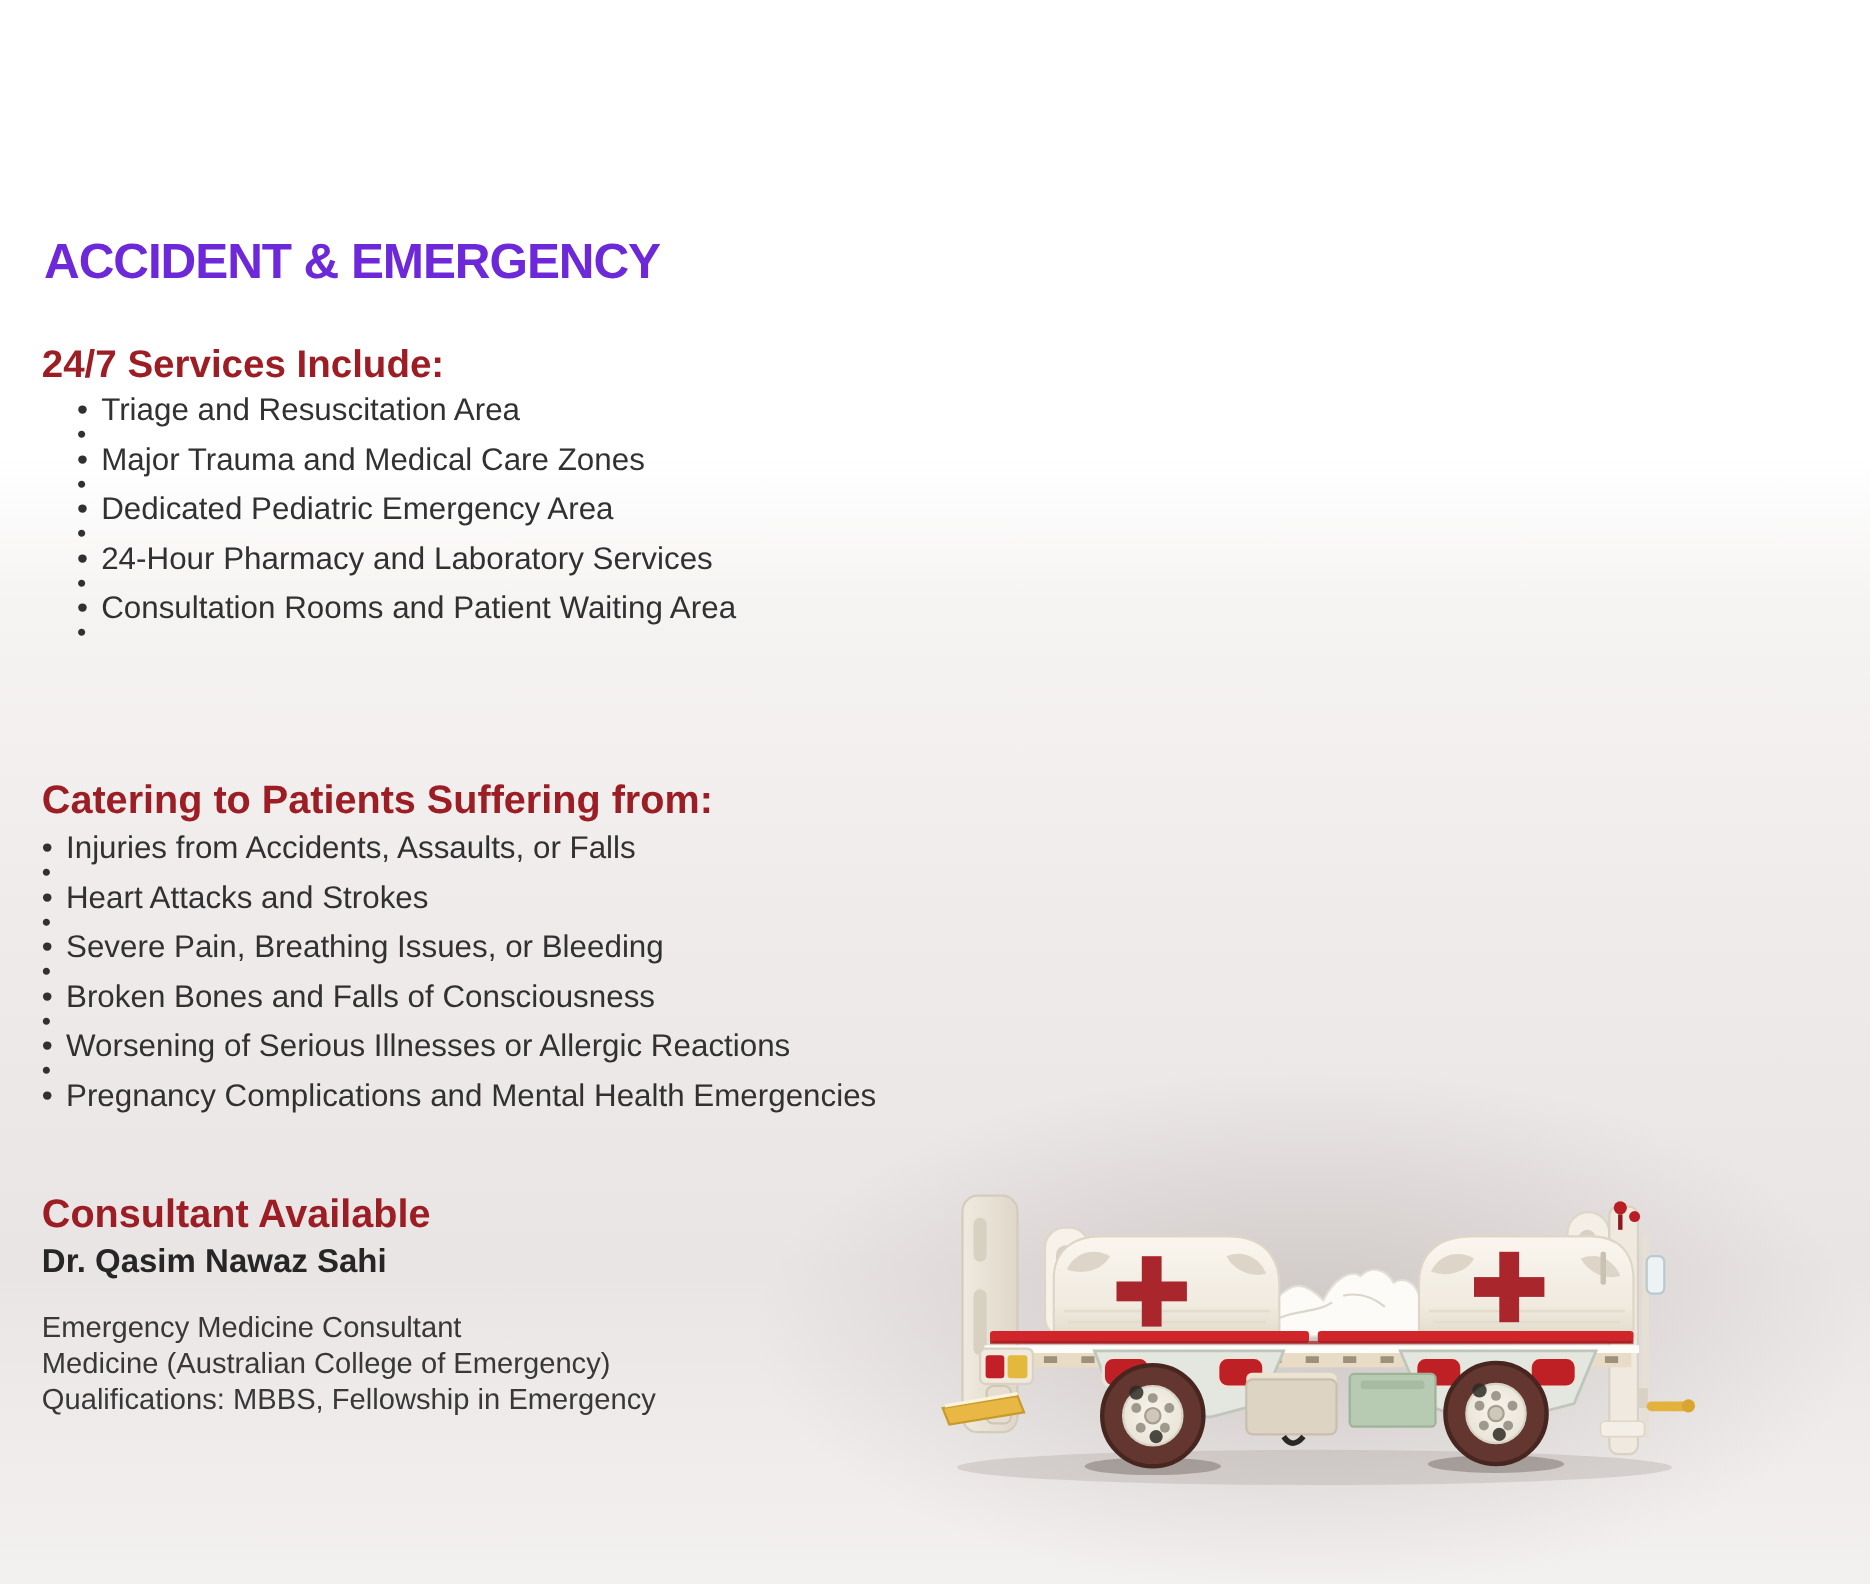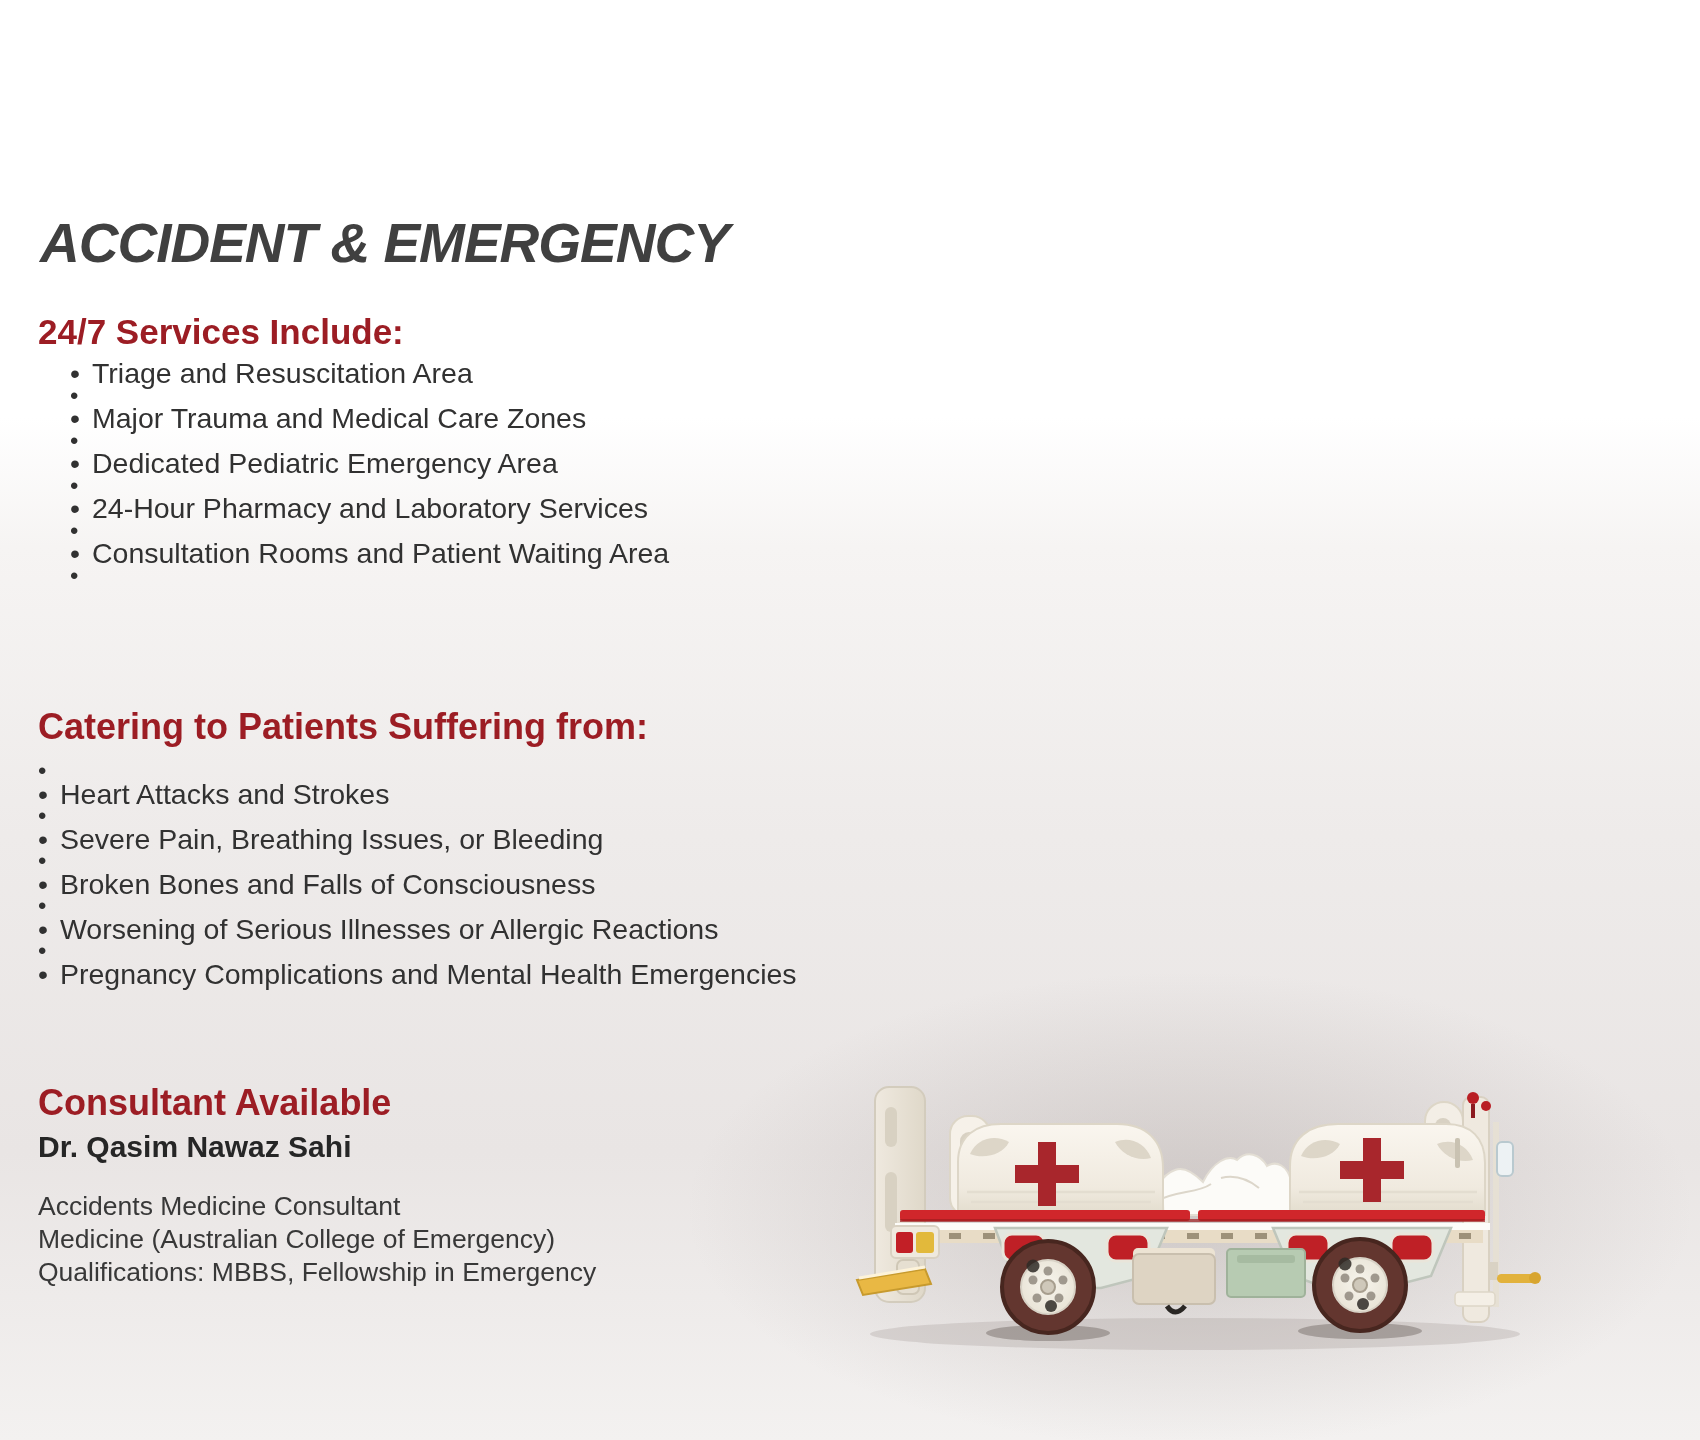--- a/index.html
+++ b/index.html
@@ -11,22 +11,22 @@
   .bg-shade{
     position:absolute;inset:0;z-index:0;
     background:
       radial-gradient(720px 340px at 70% 84%, rgba(140,128,124,0.30), rgba(140,128,124,0) 70%),
       linear-gradient(180deg,#ffffff 0%,#ffffff 29%,#f6f4f3 38%,#eeebea 58%,#e9e5e4 80%,#f3f1f0 100%);
   }
   .content{position:absolute;inset:0;z-index:1;}
 
   .h1{
     position:absolute;left:40px;top:214px;margin:0;
-    font-size:55px;font-weight:bold;letter-spacing:-1px;line-height:1.08;
-    color:#404040;white-space:nowrap;font-style:italic;
+    font-size:45px;font-weight:bold;letter-spacing:-1px;line-height:1.08;
+    color:#6d28d9;white-space:nowrap;
   }
   .h2{
     position:absolute;left:38px;top:312px;margin:0;
     font-size:35px;font-weight:bold;color:#9c1d24;white-space:nowrap;
   }
   .h3{
     position:absolute;left:38px;top:706px;margin:0;
     font-size:36px;font-weight:bold;color:#9c1d24;white-space:nowrap;
   }
   .h4{
@@ -76,39 +76,40 @@
       <li><span class="blt">•</span><span>24-Hour Pharmacy and Laboratory Services</span></li>
     <li class="gap">•</li>
       <li><span class="blt">•</span><span>Consultation Rooms and Patient Waiting Area</span></li>
     <li class="gap">•</li>
     </ul>
 
   <h2 class="h3">Catering to Patients Suffering from:</h2>
 
   <ul class="blist second">
 
+      <li><span class="blt">•</span><span>Injuries from Accidents, Assaults, or Falls</span></li>
     <li class="gap">•</li>
       <li><span class="blt">•</span><span>Heart Attacks and Strokes</span></li>
     <li class="gap">•</li>
       <li><span class="blt">•</span><span>Severe Pain, Breathing Issues, or Bleeding</span></li>
     <li class="gap">•</li>
       <li><span class="blt">•</span><span>Broken Bones and Falls of Consciousness</span></li>
     <li class="gap">•</li>
       <li><span class="blt">•</span><span>Worsening of Serious Illnesses or Allergic Reactions</span></li>
     <li class="gap">•</li>
       <li><span class="blt">•</span><span>Pregnancy Complications and Mental Health Emergencies</span></li>
     </ul>
 
   <h2 class="h4">Consultant Available</h2>
 
   <div class="doctor-name">Dr. Qasim Nawaz Sahi</div>
 
   <div class="para">
 
-      <div>Accidents Medicine Consultant</div>
+      <div>Emergency Medicine Consultant</div>
 
       <div>Medicine (Australian College of Emergency)</div>
 
       <div>Qualifications: MBBS, Fellowship in Emergency</div>
     </div>
 
   <div class="bed-wrap">
     <svg width="700" height="300" viewBox="0 0 700 300" xmlns="http://www.w3.org/2000/svg">
       <defs>
         <linearGradient id="panel" x1="0" y1="0" x2="0" y2="1">

